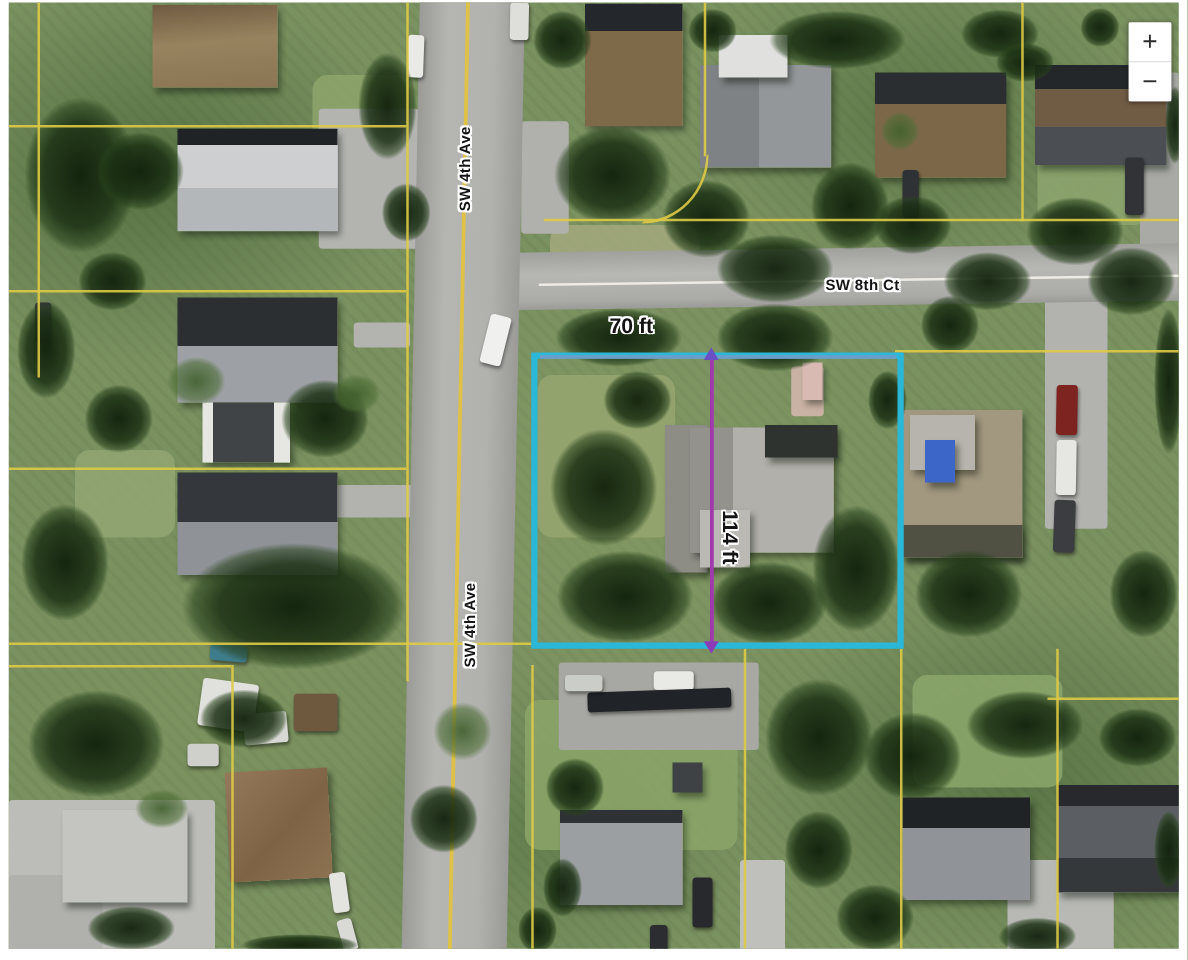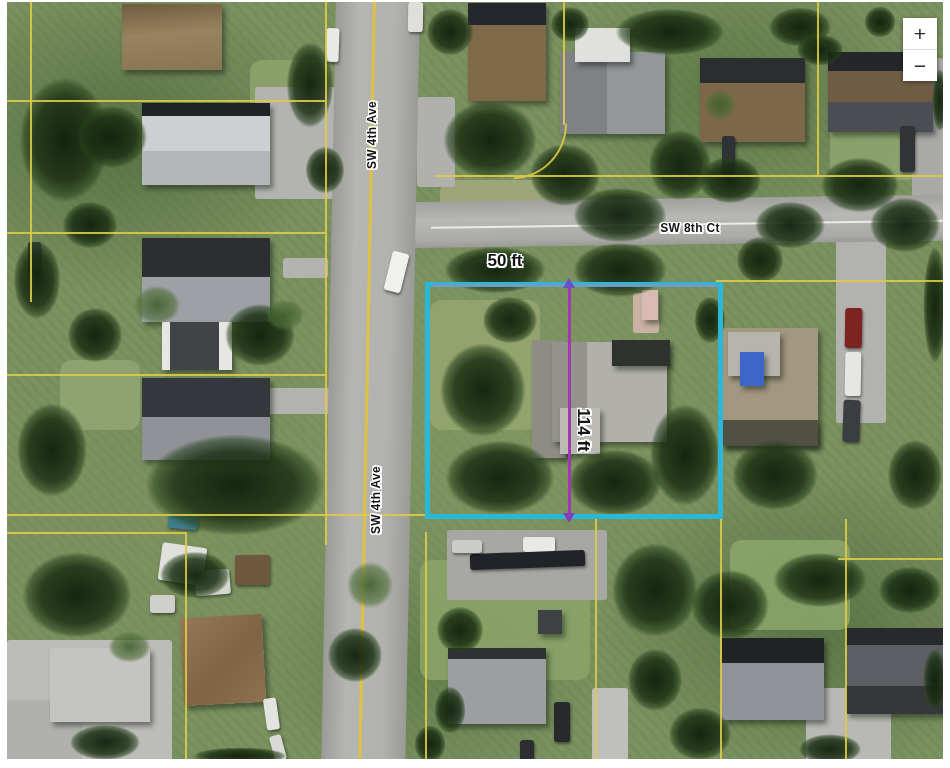--- a/index.html
+++ b/index.html
@@ -225,21 +225,21 @@
   <div id="parcel"></div>
   <div id="parcel-top-tint"></div>
   <div id="measure-line"></div>
   <div id="arrow-up" class="arrow"></div>
   <div id="arrow-down" class="arrow"></div>
 
   <div class="olabel street rot-ccw" style="left:319px;top:126px;width:92px;">SW 4th Ave</div>
   <div class="olabel street rot-ccw" style="left:323px;top:491px;width:92px;">SW 4th Ave</div>
   <div class="olabel street" style="left:633px;top:219px;width:100px;">SW 8th Ct</div>
 
-  <div class="olabel measure" style="left:458px;top:249px;width:80px;">50 ft</div>
+  <div class="olabel measure" style="left:458px;top:249px;width:80px;">70 ft</div>
   <div class="olabel measure rot-cw" style="left:536px;top:418px;width:80px;">114 ft</div>
 
   <div class="zoomctl">
     <button class="zbtn">+</button>
     <div class="zdiv"></div>
     <button class="zbtn">−</button>
   </div>
 </div>
 
 </body></html>

